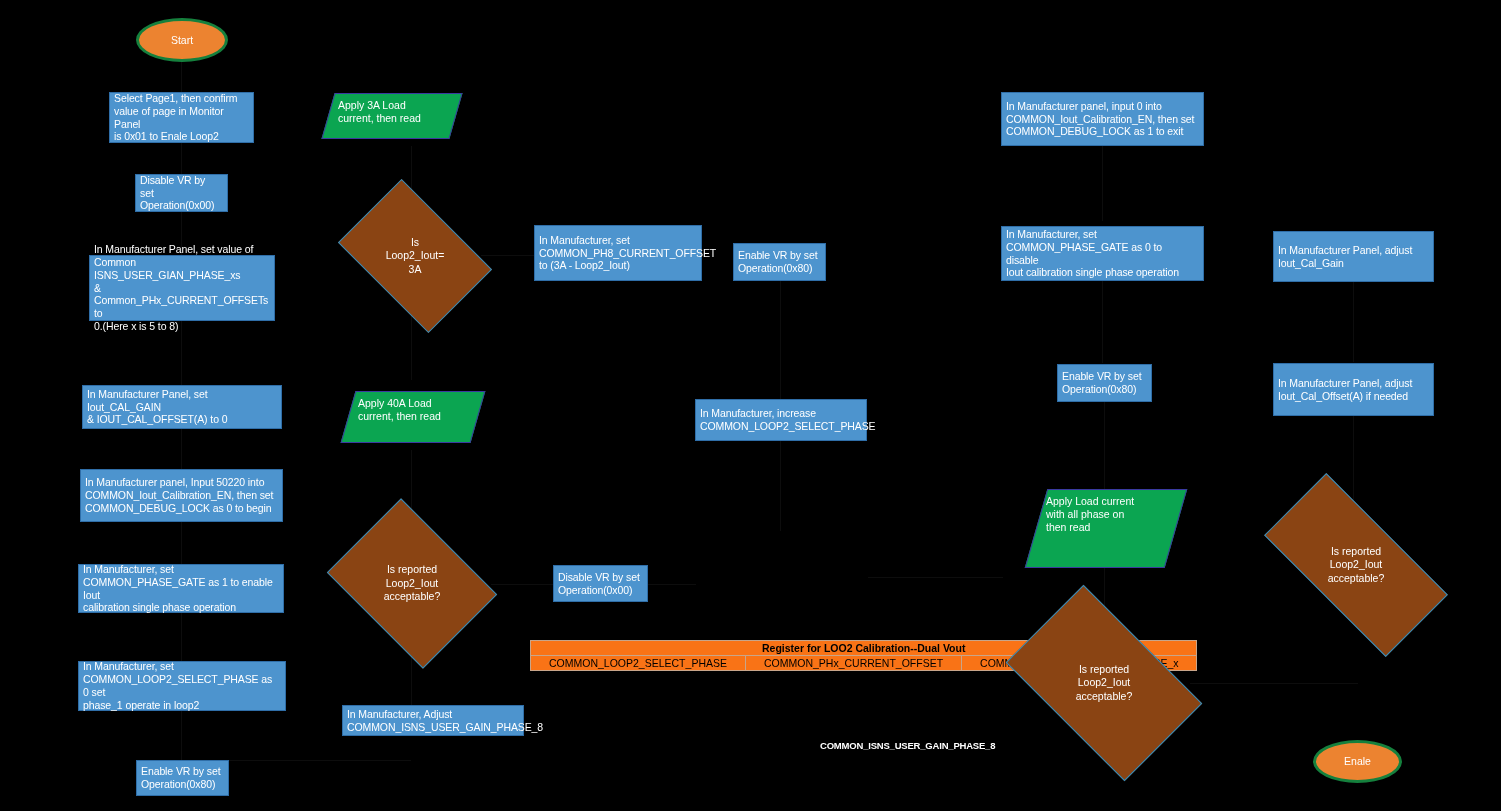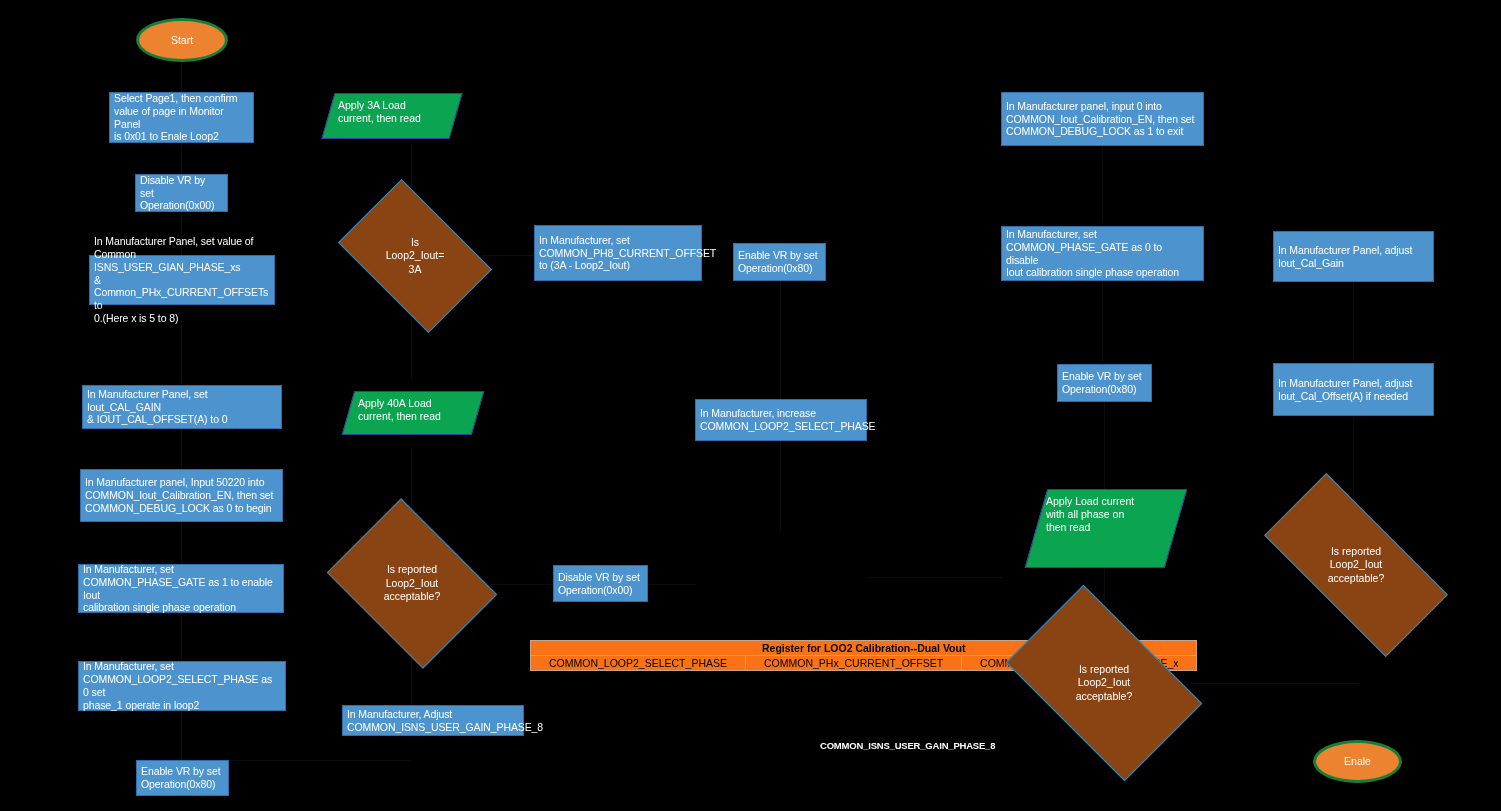--- a/index.html
+++ b/index.html
@@ -163,21 +163,21 @@
     <span>Select Page1, then confirm
 value of page in Monitor Panel
 is  0x01 to Enale Loop2</span>
   </div>
 
   <div class="node proc" style="left:135px; top:174px; width:93px; height:38px;">
     <span>Disable VR by set
 Operation(0x00)</span>
   </div>
 
-  <div class="node proc" style="left:89px; top:255px; width:186px; height:50px;">
+  <div class="node proc" style="left:89px; top:255px; width:186px; height:66px;">
     <span>In Manufacturer Panel, set value of
 Common ISNS_USER_GIAN_PHASE_xs
 &amp; Common_PHx_CURRENT_OFFSETs to
 0.(Here x is 5 to 8)</span>
   </div>
 
   <div class="node proc" style="left:82px; top:385px; width:200px; height:44px;">
     <span>In Manufacturer Panel, set Iout_CAL_GAIN
 &amp; IOUT_CAL_OFFSET(A) to 0</span>
   </div>
@@ -211,21 +211,21 @@
 current, then read</div>
   </div>
 
   <div class="dec" style="left:351px; top:211px; width:128px; height:90px;">
     <div class="dia"></div>
     <div class="txt">Is
 Loop2_Iout=
 3A</div>
   </div>
 
-  <div class="data-shape" style="left:348px; top:391px; width:130px; height:44px;">
+  <div class="data-shape" style="left:348px; top:391px; width:130px; height:52px;">
     <div class="skew"></div>
     <div class="txt">Apply 40A Load
 current, then read</div>
   </div>
 
   <div class="dec" style="left:344px; top:531px; width:136px; height:105px;">
     <div class="dia"></div>
     <div class="txt">Is reported
 Loop2_Iout
 acceptable?</div>

